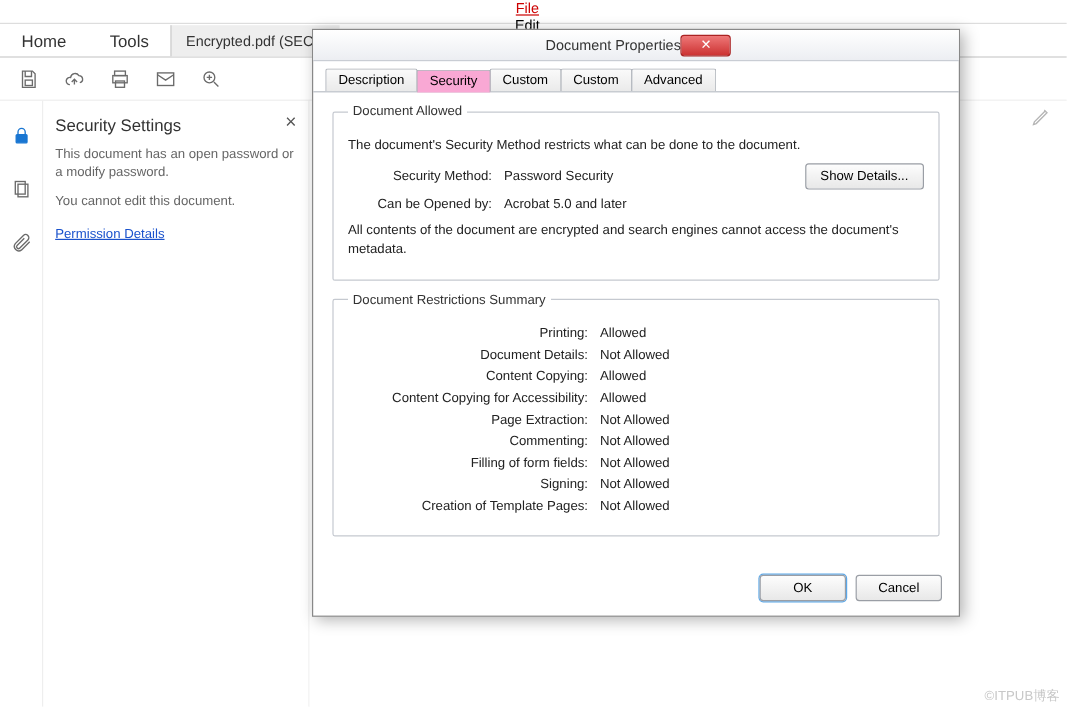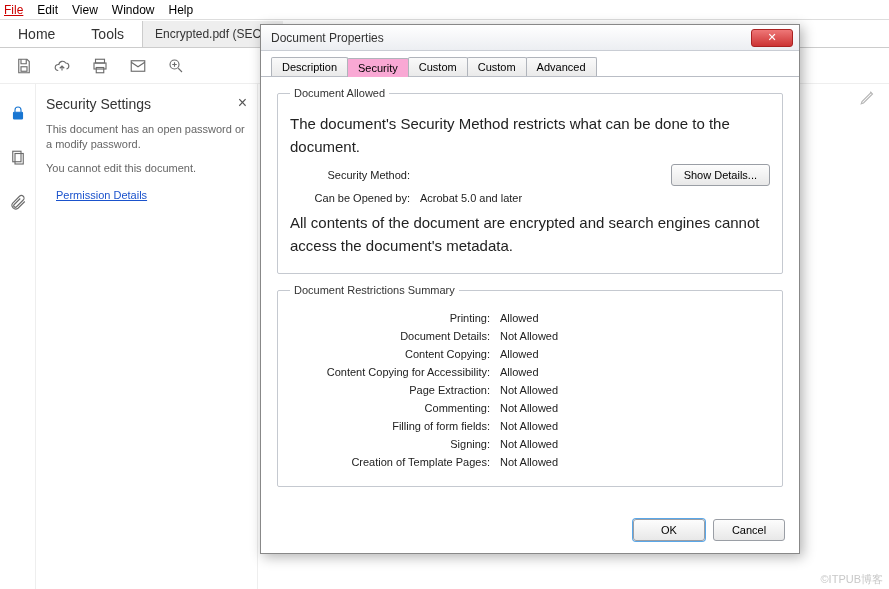--- a/index.html
+++ b/index.html
@@ -1,19 +1,19 @@
 <!DOCTYPE html>
 <html><head>
 <meta charset="utf-8">
 <style>
   * { box-sizing: border-box; margin: 0; padding: 0; font-family: "Segoe UI", Tahoma, sans-serif; }
   body { width: 889px; height: 589px; background: #fff; font-size: 12px; overflow: hidden; position: relative; }
 
   
-  .menubar { height: 20px; border-bottom: 1px solid #ddd; display: flex; align-items: center; padding-left: 4px; }
+  .menubar { height: 20px; border-bottom: 1px solid #ddd; display: flex; align-items: center; padding-left: 4px; flex-direction: column; }
   .menubar span { margin-right: 14px; cursor: default; font-size: 12px; }
   .menubar span:first-child { color: #c00; text-decoration: underline; }
 
   
   .maintabs { height: 28px; display:flex; align-items:center; border-bottom:1px solid #ccc; }
   .maintabs .tab { padding:6px 18px; font-size:14px; color:#333; }
   .maintabs .doctab { padding:6px 12px; font-size:12px; color:#333; background:#eee; border-left:1px solid #ccc; }
 
   
   .toolbar { height:36px; display:flex; align-items:center; gap:18px; padding-left:14px; border-bottom:1px solid #eee; }
@@ -31,32 +31,32 @@
   .side .hdr .x { font-size:16px; color:#555; cursor:pointer; }
   .side p { font-size:11px; color:#666; margin:8px 0; line-height:1.4; }
   .side a { font-size:11px; color:#1a52cc; text-decoration:underline; cursor:pointer; }
 
   .content { flex:1; background:#fff; position:relative; }
   .content .pencil { position:absolute; right:12px; top:4px; width:18px; height:18px; }
   .content .pencil svg { stroke:#b5b5b5; fill:none; stroke-width:1.5; width:18px;height:18px;}
 
   
   .dialog { position:absolute; top:24px; left:260px; width:540px; background:#fff; border:1px solid #888; box-shadow:3px 3px 12px rgba(0,0,0,.3); }
-  .dialog .titlebar { height:26px; background:linear-gradient(#fff,#eceef2); border-bottom:1px solid #c9cdd4; display:flex; align-items:center; justify-content:space-between; padding:0 6px 0 10px; }
+  .dialog .titlebar { height:26px; background:linear-gradient(#fff,#eceef2); border-bottom:1px solid #c9cdd4; display:flex; align-items:center; justify-content:center; padding:0 6px 0 10px; }
   .dialog .titlebar .title { font-size:12px; color:#333; }
   .dialog .titlebar .closebtn { width:42px; height:18px; background:linear-gradient(#e77,#c33); border:1px solid #a22; border-radius:3px; color:#fff; font-size:11px; display:flex; align-items:center; justify-content:center; cursor:pointer; }
 
   .dialog .tabs { display:flex; align-items:flex-end; height:26px; padding:4px 10px 0 10px; border-bottom:1px solid #b9bdc5; gap:0; }
   .dialog .tabs .dtab { padding:3px 10px; font-size:11px; border:1px solid #b0b4bb; border-bottom:none; background:linear-gradient(#fafafa,#eaeaea); margin-right:-1px; cursor:pointer; border-radius:2px 2px 0 0; }
   .dialog .tabs .dtab.active { background:#f9a8d4; position:relative; top:1px; }
 
   .dialog .inner { padding:10px 16px 14px 16px; }
   fieldset.grp { border:1px solid #c5c9d0; border-radius:2px; margin-bottom:10px; padding:10px 12px 12px 12px; }
   fieldset.grp legend { font-size:11px; color:#333; padding:0 4px; }
-  .grp p { font-size:15px; color:#222; margin:4px 0; line-height:1.5; }
+  .grp p { font-size:11px; color:#222; margin:4px 0; line-height:1.5; }
   .row { display:flex; align-items:center; margin:6px 0; }
   .row .lab { width:130px; text-align:right; padding-right:10px; font-size:11px; color:#222; }
   .row .val { font-size:11px; color:#222; flex:1; }
   .row .btn { margin-left:auto; }
   .secgrid .row .lab { width:210px; }
   .dialog .footer { display:flex; justify-content:flex-end; gap:8px; padding:8px 14px 12px; }
   .winbtn { min-width:72px; height:22px; font-size:11px; background:linear-gradient(#fdfdfd,#e8e8e8); border:1px solid #9a9ea5; border-radius:3px; cursor:pointer; padding:0 12px; }
   .winbtn.primary { box-shadow:0 0 0 1px #5aa7e8; }
 
   .watermark { position:absolute; right:6px; bottom:2px; font-size:11px; color:#c8c8c8; }
@@ -128,21 +128,21 @@
         </svg></span>
   </div>
 
   <div class="side">
     <div class="hdr">
       <span>Security Settings</span>
       <span class="x">×</span>
     </div>
     <p>This document has an open password or a modify password.</p>
     <p>You cannot edit this document.</p>
-    <p style="margin-top:12px; margin-left:10px;"><a>Permission Details</a></p>
+    <p style="margin-top:12px; "><a>Permission Details</a></p>
   </div>
 
   <div class="content">
     <span class="pencil"><svg viewBox="0 0 24 24">
           <path d="M3 21l3-1 12-12-2-2L4 18l-1 3zM15 5l2 2"></path>
         </svg></span>
   </div>
 </div>
 
 <div class="dialog">
@@ -157,20 +157,21 @@
     <div class="dtab">Custom</div>
     <div class="dtab">Advanced</div>
   </div>
   <div class="inner">
 
     <fieldset class="grp">
       <legend>Document Allowed</legend>
       <p>The document's Security Method restricts what can be done to the document.</p>
       <div class="row">
         <span class="lab">Security Method:</span>
+        <span class="val">Password Security</span>
         <button class="winbtn btn">Show Details...</button>
       </div>
       <div class="row">
         <span class="lab">Can be Opened by:</span>
         <span class="val">Acrobat 5.0 and later</span>
       </div>
       <p style="margin-top:8px;">All contents of the document are encrypted and search engines cannot access the document's metadata.</p>
     </fieldset>
 
     <fieldset class="grp secgrid">

